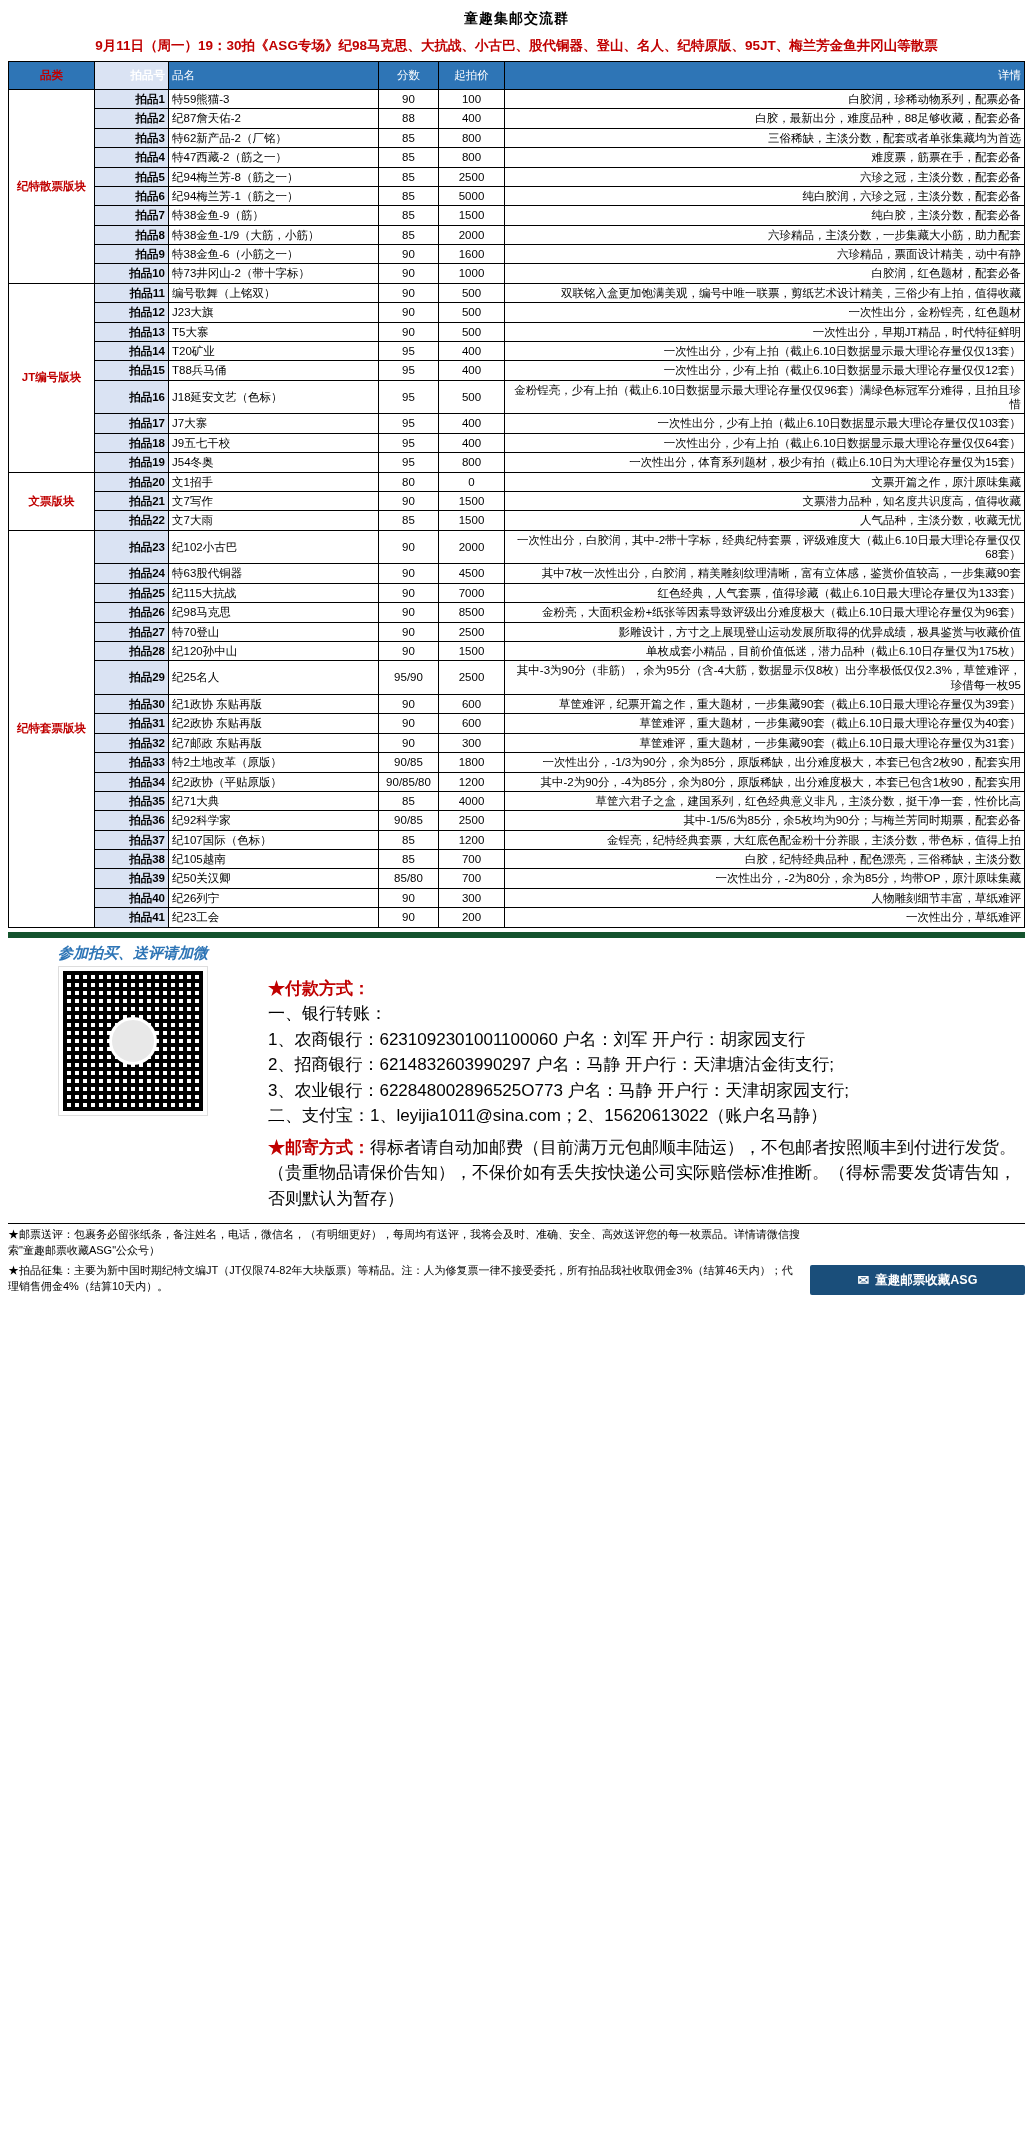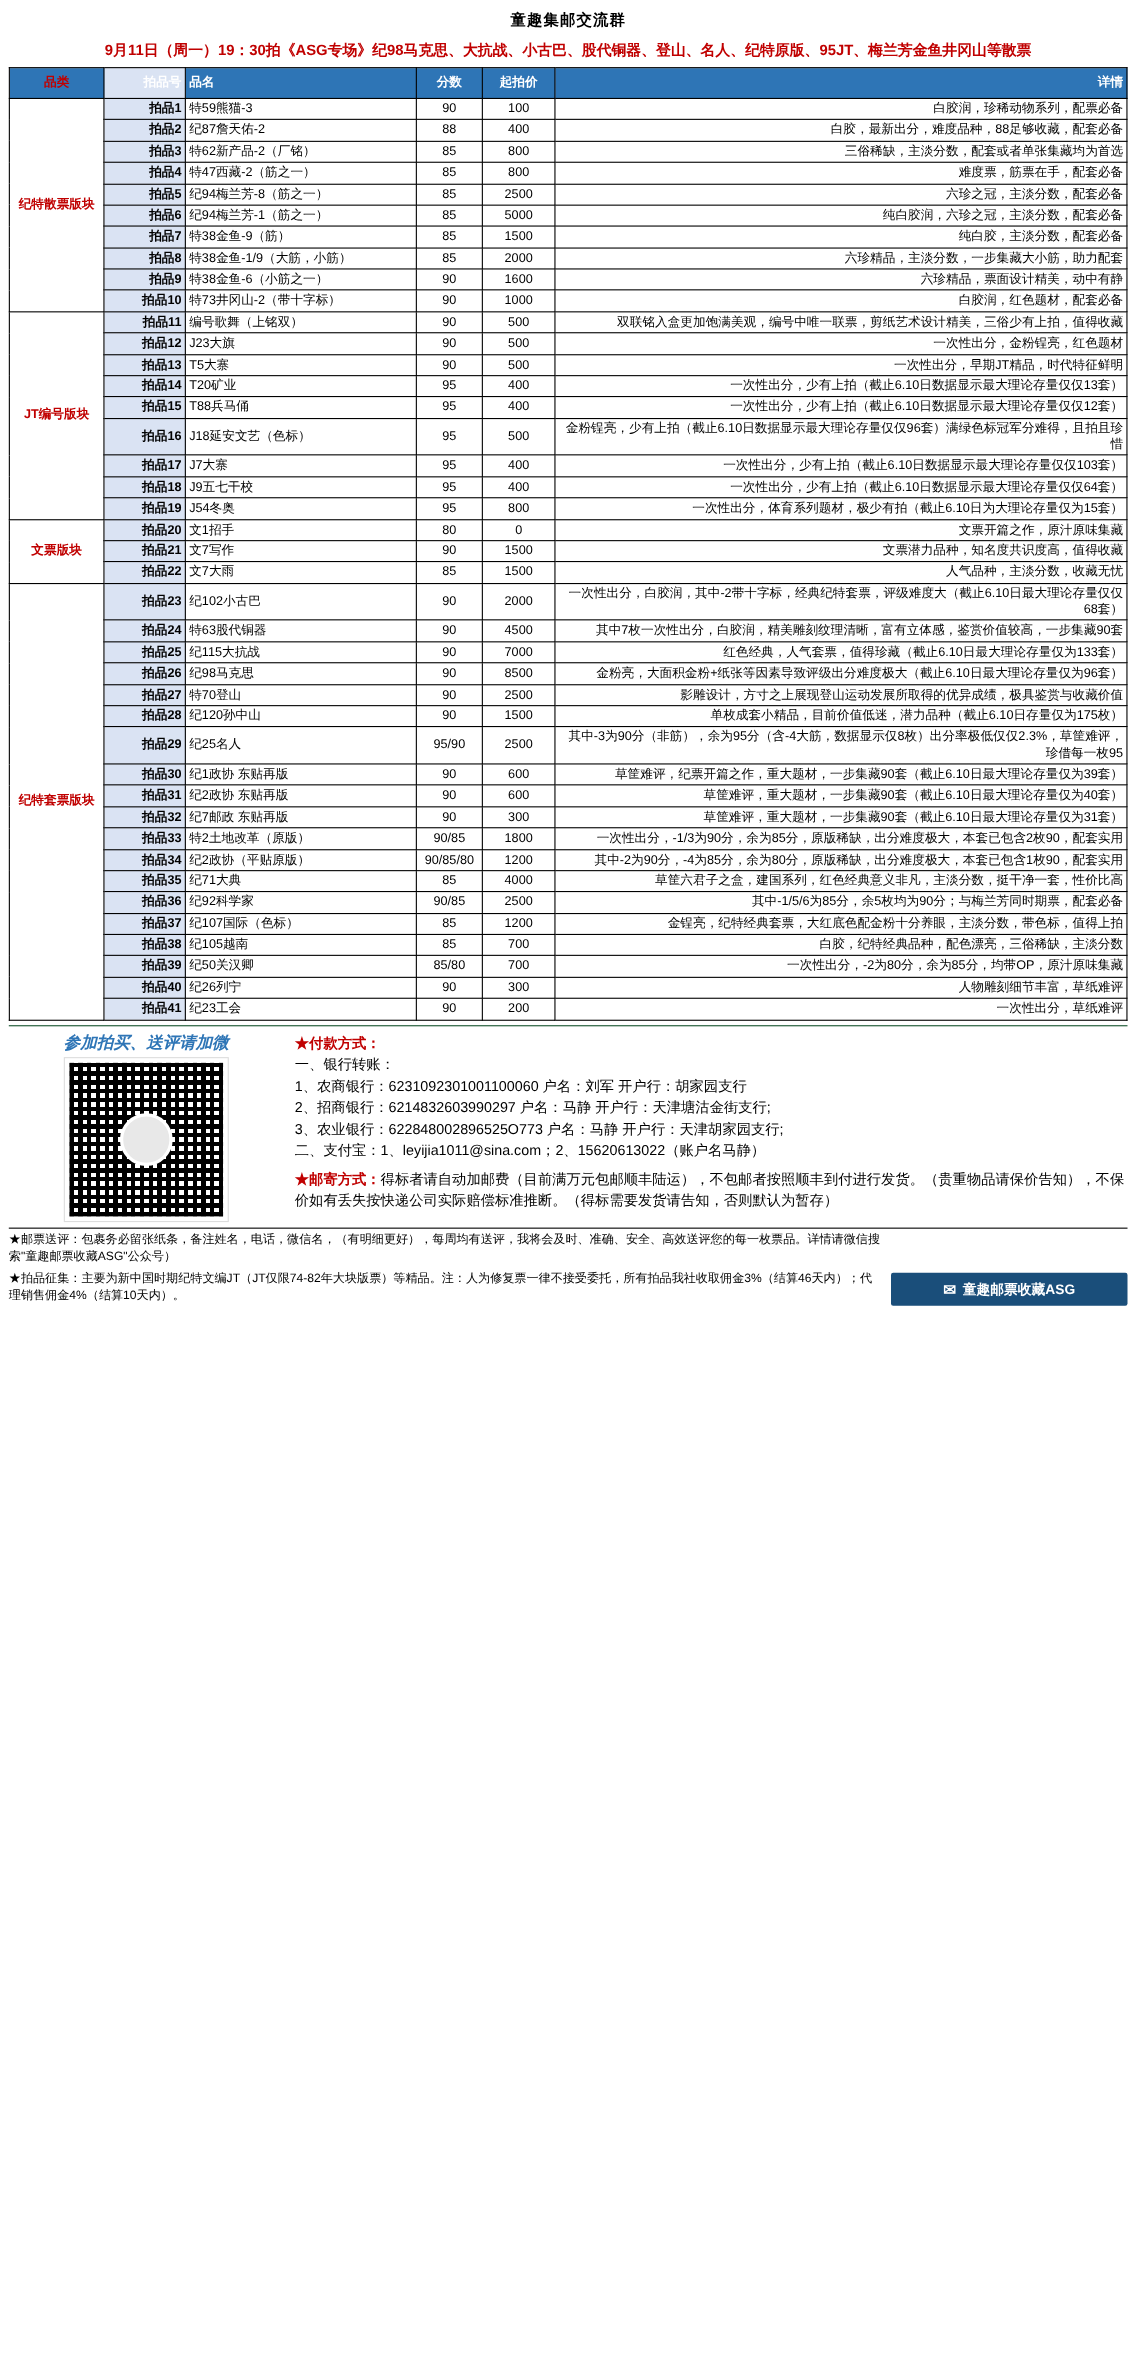--- a/index.html
+++ b/index.html
@@ -36,37 +36,37 @@
   table.main th, table.main td {
     border: 1px solid #000;
     font-size: 11.5px;
     padding: 2px 3px;
     vertical-align: middle;
     line-height: 1.25;
   }
   thead th {
     background: #2e75b6;
     color: #fff;
-    font-weight: bold;
+    font-weight: normal;
     font-size: 14px;
     height: 28px;
     text-align: center;
   }
   .c-cat { width: 86px; text-align: center; color: #c00000; font-weight: bold; font-size: 13px; }
   .c-id  { width: 74px; text-align: right; background: #dae3f3; font-weight: bold; font-size: 12px; }
   .c-name{ width: 210px; text-align: left; padding-left: 5px; font-size: 12px; }
   .c-score{ width: 60px; text-align: center; font-size: 12px; }
   .c-price{ width: 66px; text-align: center; font-size: 12px; }
   .c-detail{ text-align: right; padding-left: 5px; font-size: 11.5px; }
 
   
   .bottom {
     display: flex;
     margin-top: 4px;
-    border-top: 1px solid #14532d;
+    border-top: 6px solid #14532d;
     padding-top: 6px;
   }
   .bottom-left {
     width: 250px;
     flex: 0 0 250px;
     text-align: center;
   }
   .bl-title {
     color: #2e75b6;
     font-weight: bold;
@@ -91,22 +91,23 @@
     left: 50%; top: 50%;
     transform: translate(-50%,-50%);
     width: 42px; height: 42px;
     border-radius: 50%;
     background: #e8e8e8;
     border: 3px solid #fff;
   }
   .bottom-right {
     flex: 1;
     padding-left: 10px;
-    font-size: 13px;
+    font-size: 17px;
     line-height: 1.5;
+    margin-top: 32px;
   }
   .note-head {
     color: #c00000;
     font-weight: bold;
   }
   .note-block { margin-bottom: 6px; }
   .note-block p { margin: 0; }
   .pay-line { color: #000; }
   .foot {
     border-top: 1px solid #000;

